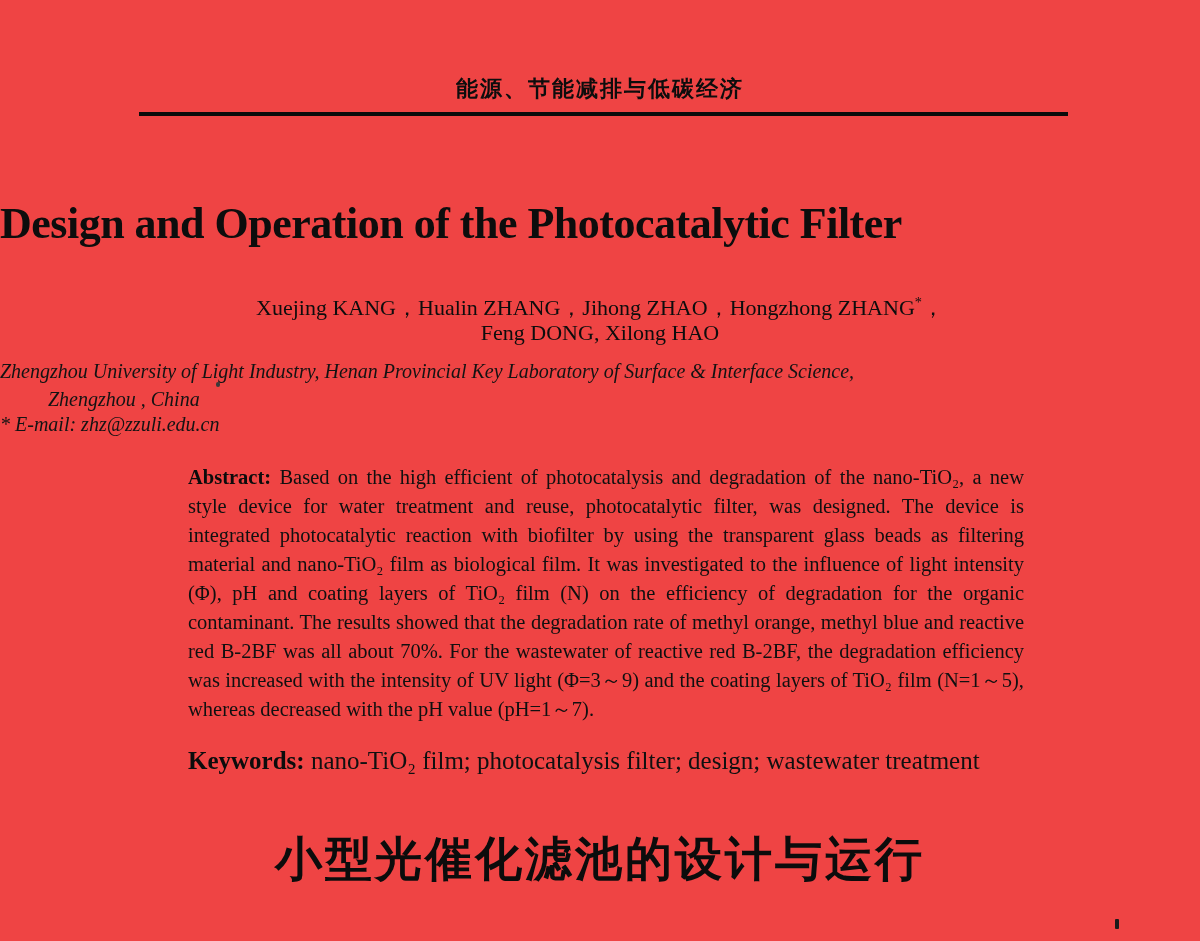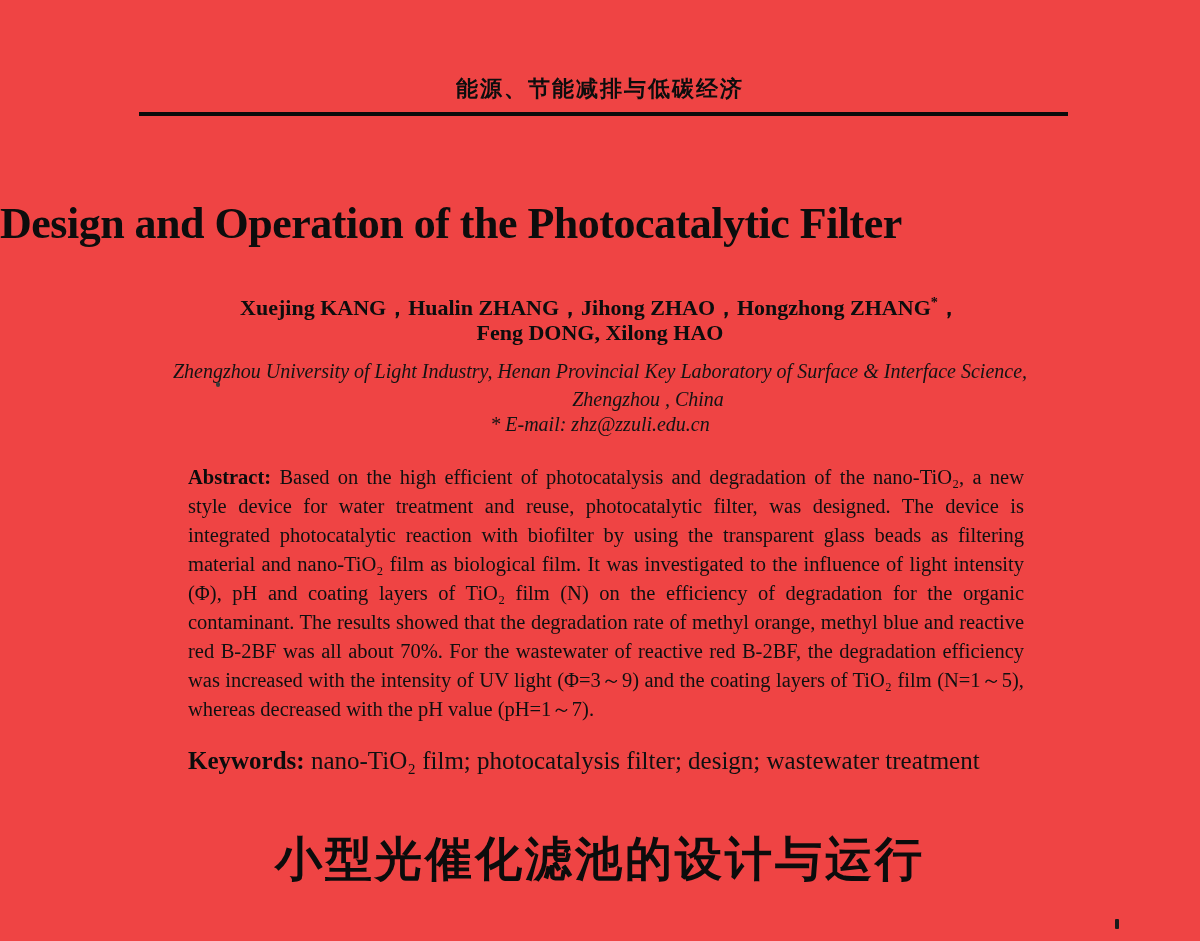--- a/index.html
+++ b/index.html
@@ -48,35 +48,34 @@
     letter-spacing: -0.5px;
     color: #0d0d0d;
     white-space: nowrap;
   }
   .authors-line {
     position: absolute;
     left: 0;
     width: 100%;
     text-align: center;
     font-family: "Liberation Serif", "DejaVu Serif", serif;
-    font-weight: bold;
+    font-weight: normal;
     font-size: 22px;
     color: #0d0d0d;
     white-space: nowrap;
   }
   .authors-line sup {
     font-size: 0.65em;
     vertical-align: super;
     line-height: 0;
   }
   .affil-line {
     position: absolute;
     left: 0;
     width: 100%;
-    text-align: center;
     font-family: "Liberation Serif", "DejaVu Serif", serif;
     font-style: italic;
     font-size: 20px;
     color: #131313;
     white-space: nowrap;
   }
   .abstract {
     position: absolute;
     left: 188px;
     top: 463px;

